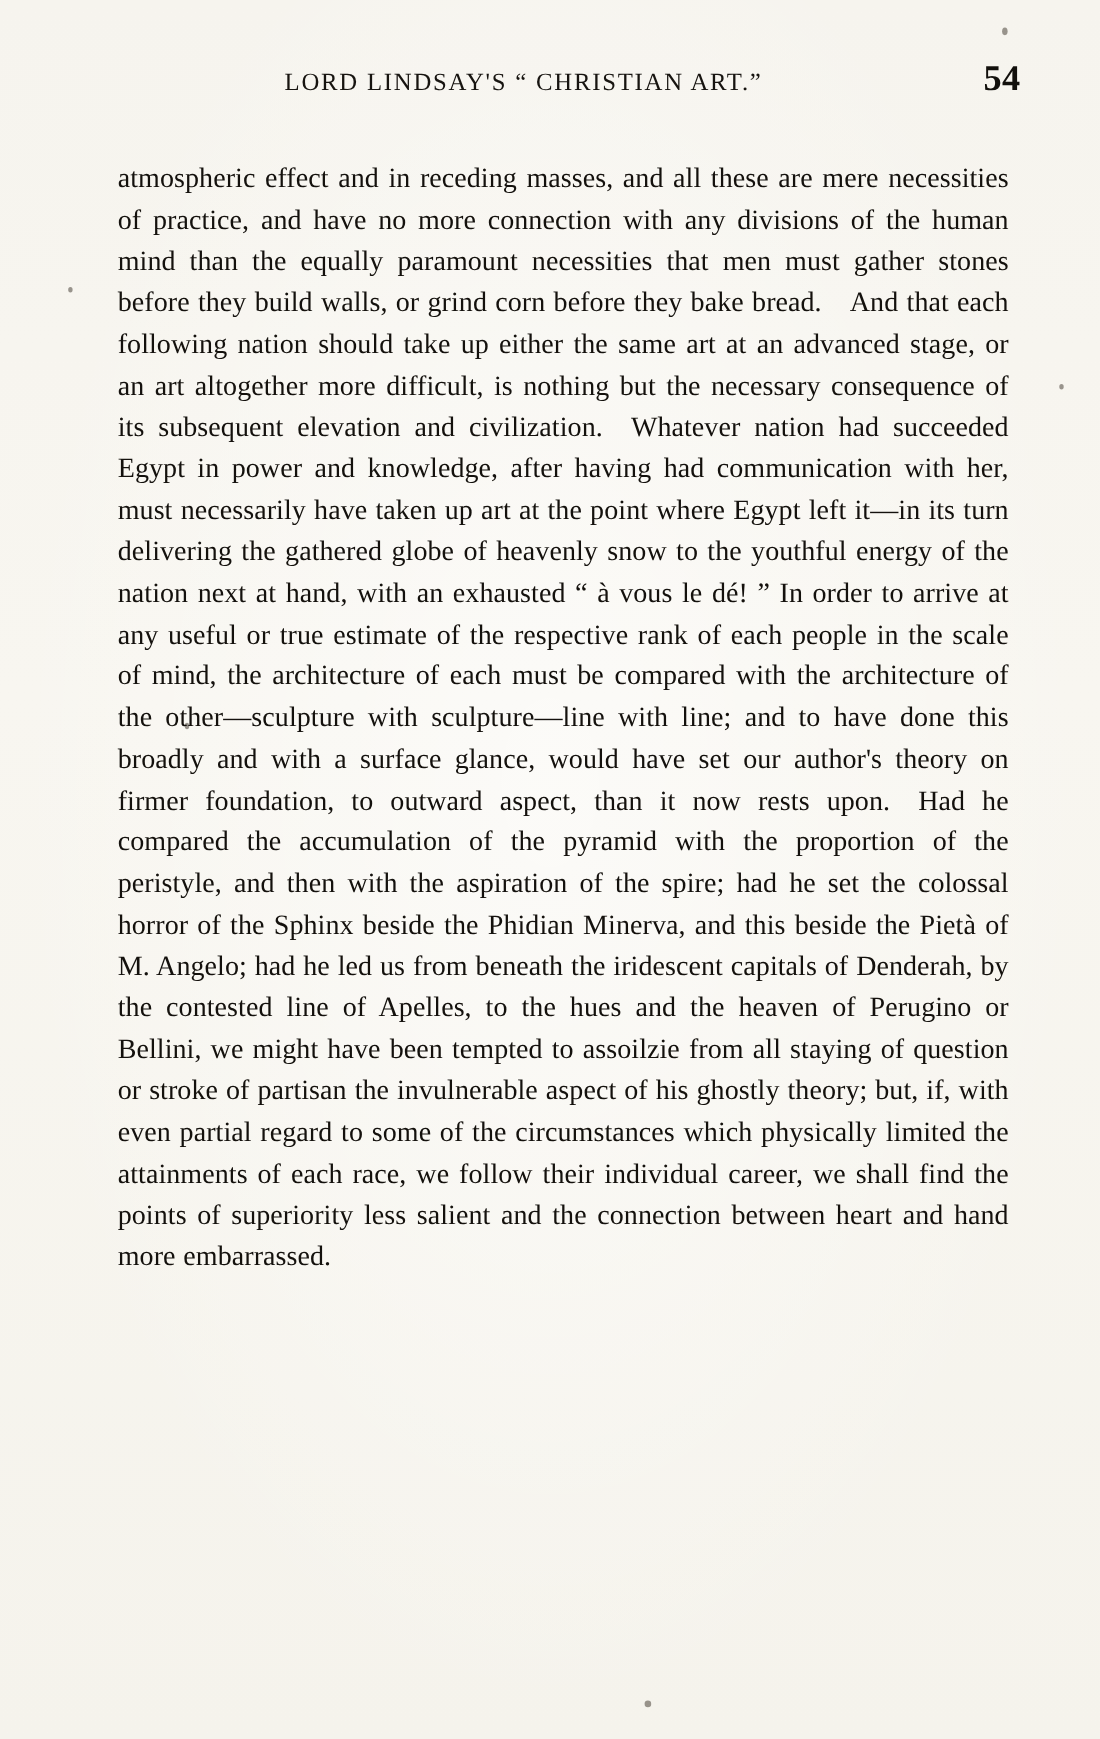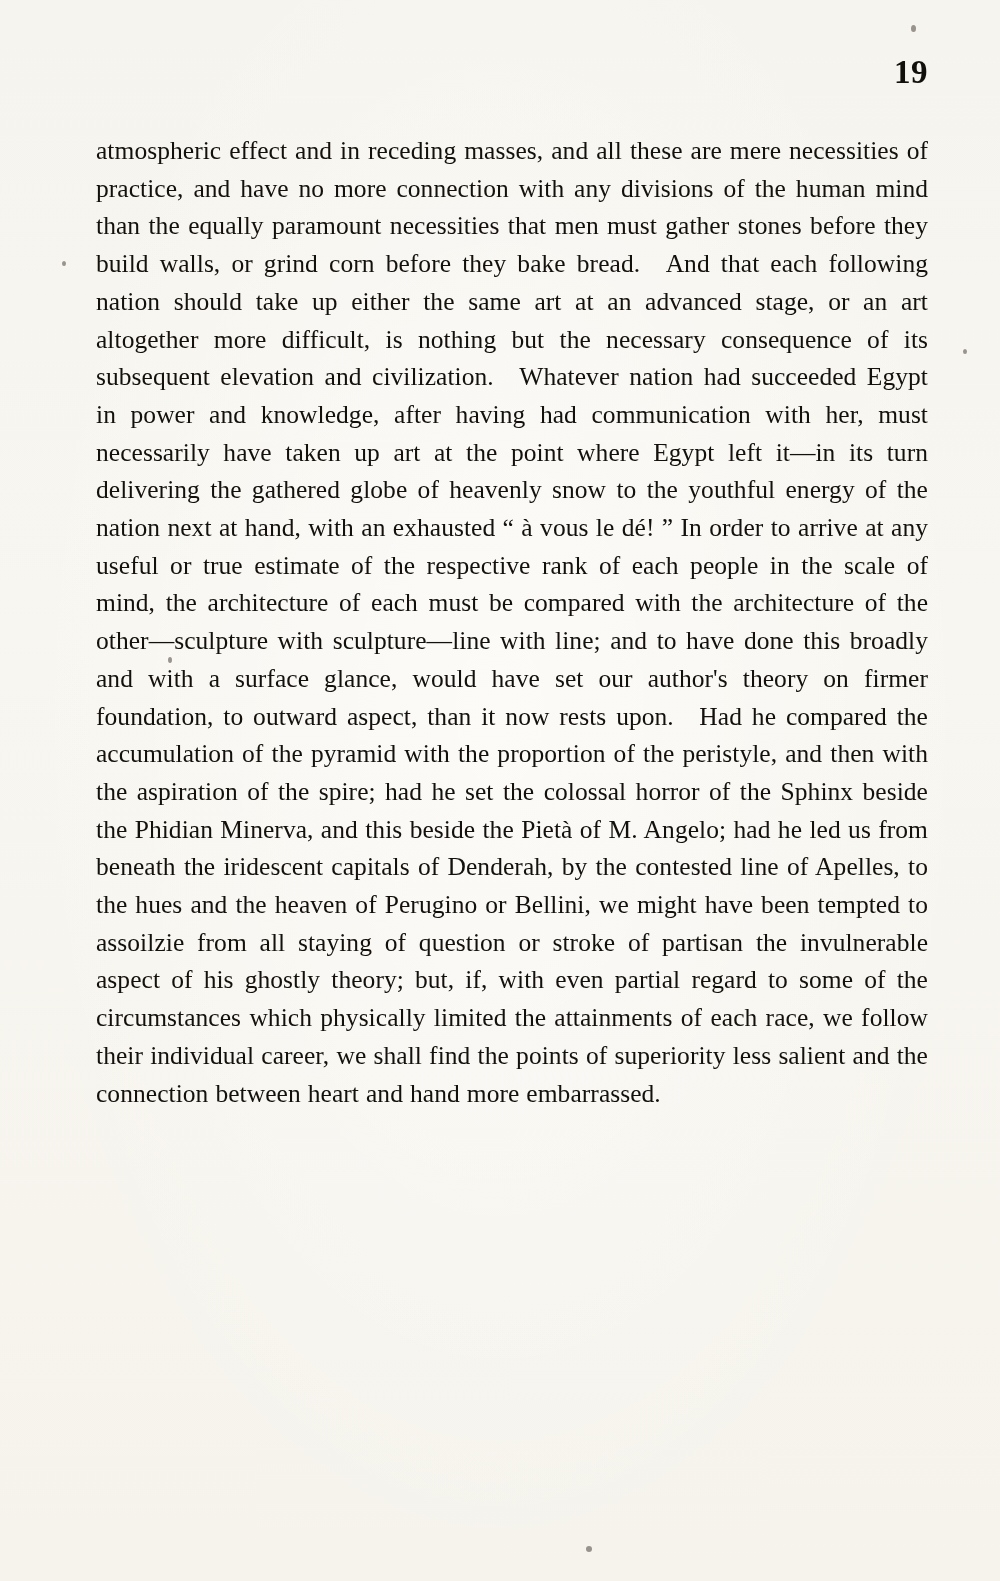--- a/index.html
+++ b/index.html
@@ -58,21 +58,21 @@
     color: #12100c;
     letter-spacing: 0.5px;
   }
   .body-text {
     position: absolute;
     top: 132px;
     left: 96px;
     width: 832px;
   }
   .para {
-    margin: 0;
+    margin: 11px;
     text-align: justify;
     text-justify: inter-word;
     font-size: 25.5px;
     line-height: 37.7px;
     color: #14110d;
     letter-spacing: 0.05px;
   }
   .para + .para {
     margin-top: 0px;
   }
@@ -96,19 +96,20 @@
 <div class="page">
   <div class="paper-tone"></div>
 
   <div class="speck" style="left:911px; top:25px; width:5px; height:7px;"></div>
   <div class="speck" style="left:62px; top:261px; width:4px; height:5px;"></div>
   <div class="speck" style="left:168px; top:657px; width:4px; height:6px;"></div>
   <div class="speck" style="left:963px; top:349px; width:4px; height:5px;"></div>
   <div class="speck" style="left:586px; top:1546px; width:6px; height:6px;"></div>
 
   <div class="header">
-    <div class="page-number">19</div>
+    <div class="running-head">LORD LINDSAY'S “ CHRISTIAN ART.”</div>
+    <div class="page-number">54</div>
   </div>
 
   <div class="body-text">
     <p class="para wide-gap">atmospheric effect and in receding masses, and all these are mere necessities of practice, and have no more connection with any divisions of the human mind than the equally paramount necessities that men must gather stones before they build walls, or grind corn before they bake bread. And that each following nation should take up either the same art at an advanced stage, or an art altogether more difficult, is nothing but the necessary consequence of its subsequent elevation and civilization. Whatever nation had succeeded Egypt in power and knowledge, after having had communication with her, must necessarily have taken up art at the point where Egypt left it—in its turn delivering the gathered globe of heavenly snow to the youthful energy of the nation next at hand, with an exhausted “ à vous le dé! ” In order to arrive at any useful or true estimate of the respective rank of each people in the scale of mind, the architecture of each must be compared with the architecture of the other—sculpture with sculpture—line with line; and to have done this broadly and with a surface glance, would have set our author's theory on firmer foundation, to outward aspect, than it now rests upon. Had he compared the accumulation of the pyramid with the proportion of the peristyle, and then with the aspiration of the spire; had he set the colossal horror of the Sphinx beside the Phidian Minerva, and this beside the Pietà of M. Angelo; had he led us from beneath the iridescent capitals of Denderah, by the contested line of Apelles, to the hues and the heaven of Perugino or Bellini, we might have been tempted to assoilzie from all staying of question or stroke of partisan the invulnerable aspect of his ghostly theory; but, if, with even partial regard to some of the circumstances which physically limited the attainments of each race, we follow their individual career, we shall find the points of superiority less salient and the connection between heart and hand more embarrassed.</p>
   </div>
 </div>
 
 </body></html>

